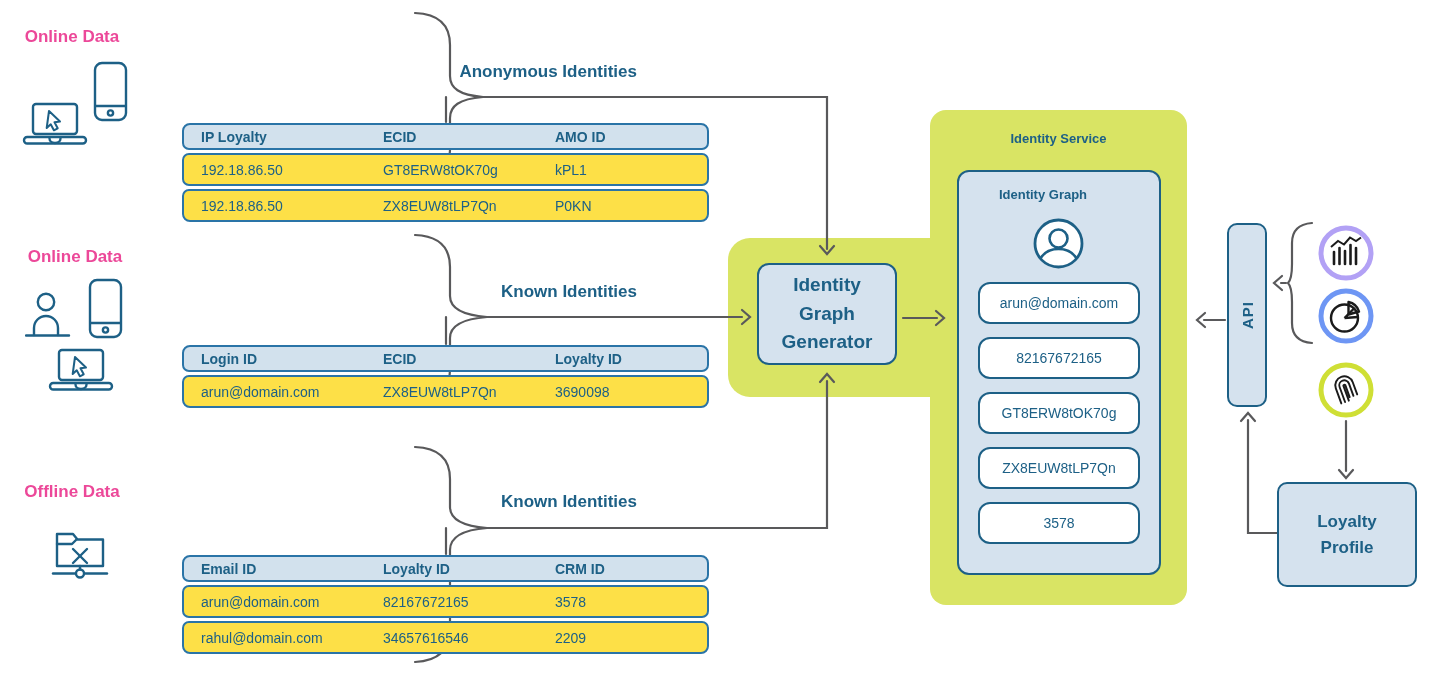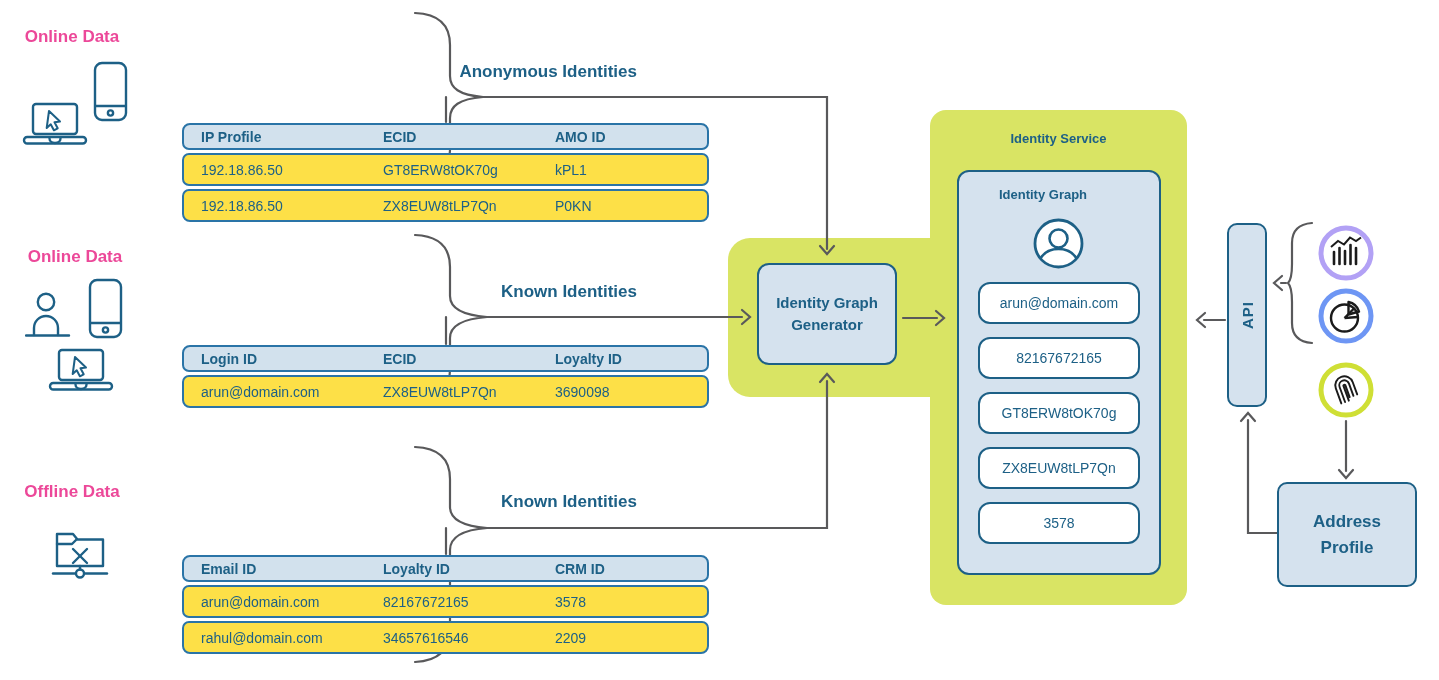--- a/index.html
+++ b/index.html
@@ -90,21 +90,21 @@
         <rect x="11" y="2" width="44" height="30" rx="3"></rect>
     <rect x="2" y="35" width="62" height="6.5" rx="3.2"></rect>
     <path d="M27.5,36.5 a5.5,4.5 0 0 0 11,0"></path>
     <path d="M27,9 l11,10.5 -5.5,0.8 3.2,6 -3.8,2 -3.2,-6 -4,3.7 z" stroke-width="2"></path>
       </g>
   </svg>
 
   <div class="abs table-title" style="left:257px;top:62px;">Anonymous Identities</div>
   <div class="abs idtable" style="left:182px;top:123px;">
     <div class="trow head">
-      <span class="c1">IP Profile</span>
+      <span class="c1">IP Loyalty</span>
       <span class="c2">ECID</span>
       <span class="c3">AMO ID</span>
     </div>
     <div class="trow">
       <span class="c1">192.18.86.50</span>
       <span class="c2">GT8ERW8tOK70g</span>
       <span class="c3">kPL1</span>
     </div>
     <div class="trow">
       <span class="c1">192.18.86.50</span>
@@ -177,21 +177,21 @@
       <span class="c2">82167672165</span>
       <span class="c3">3578</span>
     </div>
     <div class="trow">
       <span class="c1">rahul@domain.com</span>
       <span class="c2">34657616546</span>
       <span class="c3">2209</span>
     </div>
   </div>
 
-  <div class="abs bluebox" style="left:757px;top:263px;width:140px;height:102px;font-size:15px;line-height:1.5;">
+  <div class="abs bluebox" style="left:757px;top:263px;width:140px;height:102px;font-size:19px;line-height:1.5;">
     <span style="display:block;width:110px;">Identity Graph Generator</span>
   </div>
 
   <div class="abs panel-title" style="left:930px;top:131px;width:257px;">Identity Service</div>
   <div class="abs" style="left:957px;top:170px;width:204px;height:405px;background:#d5e2ee;
               border:2.5px solid #1d6086;border-radius:12px;box-sizing:border-box;"></div>
   <div class="abs panel-title" style="left:957px;top:187px;width:172px;">Identity Graph</div>
   <svg class="abs" style="left:1032px;top:217px;" width="53" height="53" viewBox="0 0 53 53">
     <defs>
         <clipPath id="avclip">
@@ -248,16 +248,16 @@
   <svg class="abs" style="left:1317px;top:361px;" width="58" height="58" viewBox="0 0 58 58">
     <circle cx="29" cy="29" r="25" fill="#fff" stroke="#cfdf35" stroke-width="5"></circle>
     <g transform="rotate(-20 29 29)" stroke="#1b1b1b" stroke-width="1.9" fill="none" stroke-linecap="round">
       <path d="M20,40 V24 a9,9 0 0 1 18,0 v13"></path>
       <path d="M24,40 V24 a5,5 0 0 1 10,0 v13"></path>
       <path d="M28,40 V24 a1.2,1.2 0 0 1 2,0 v13"></path>
     </g>
   </svg>
 
   <div class="abs bluebox" style="left:1277px;top:482px;width:140px;height:105px;border-radius:10px;font-size:17px;line-height:1.5;">
-    <span style="display:block;width:80px;">Address Profile</span>
+    <span style="display:block;width:80px;">Loyalty Profile</span>
   </div>
 
 </div>
 
 </body></html>

